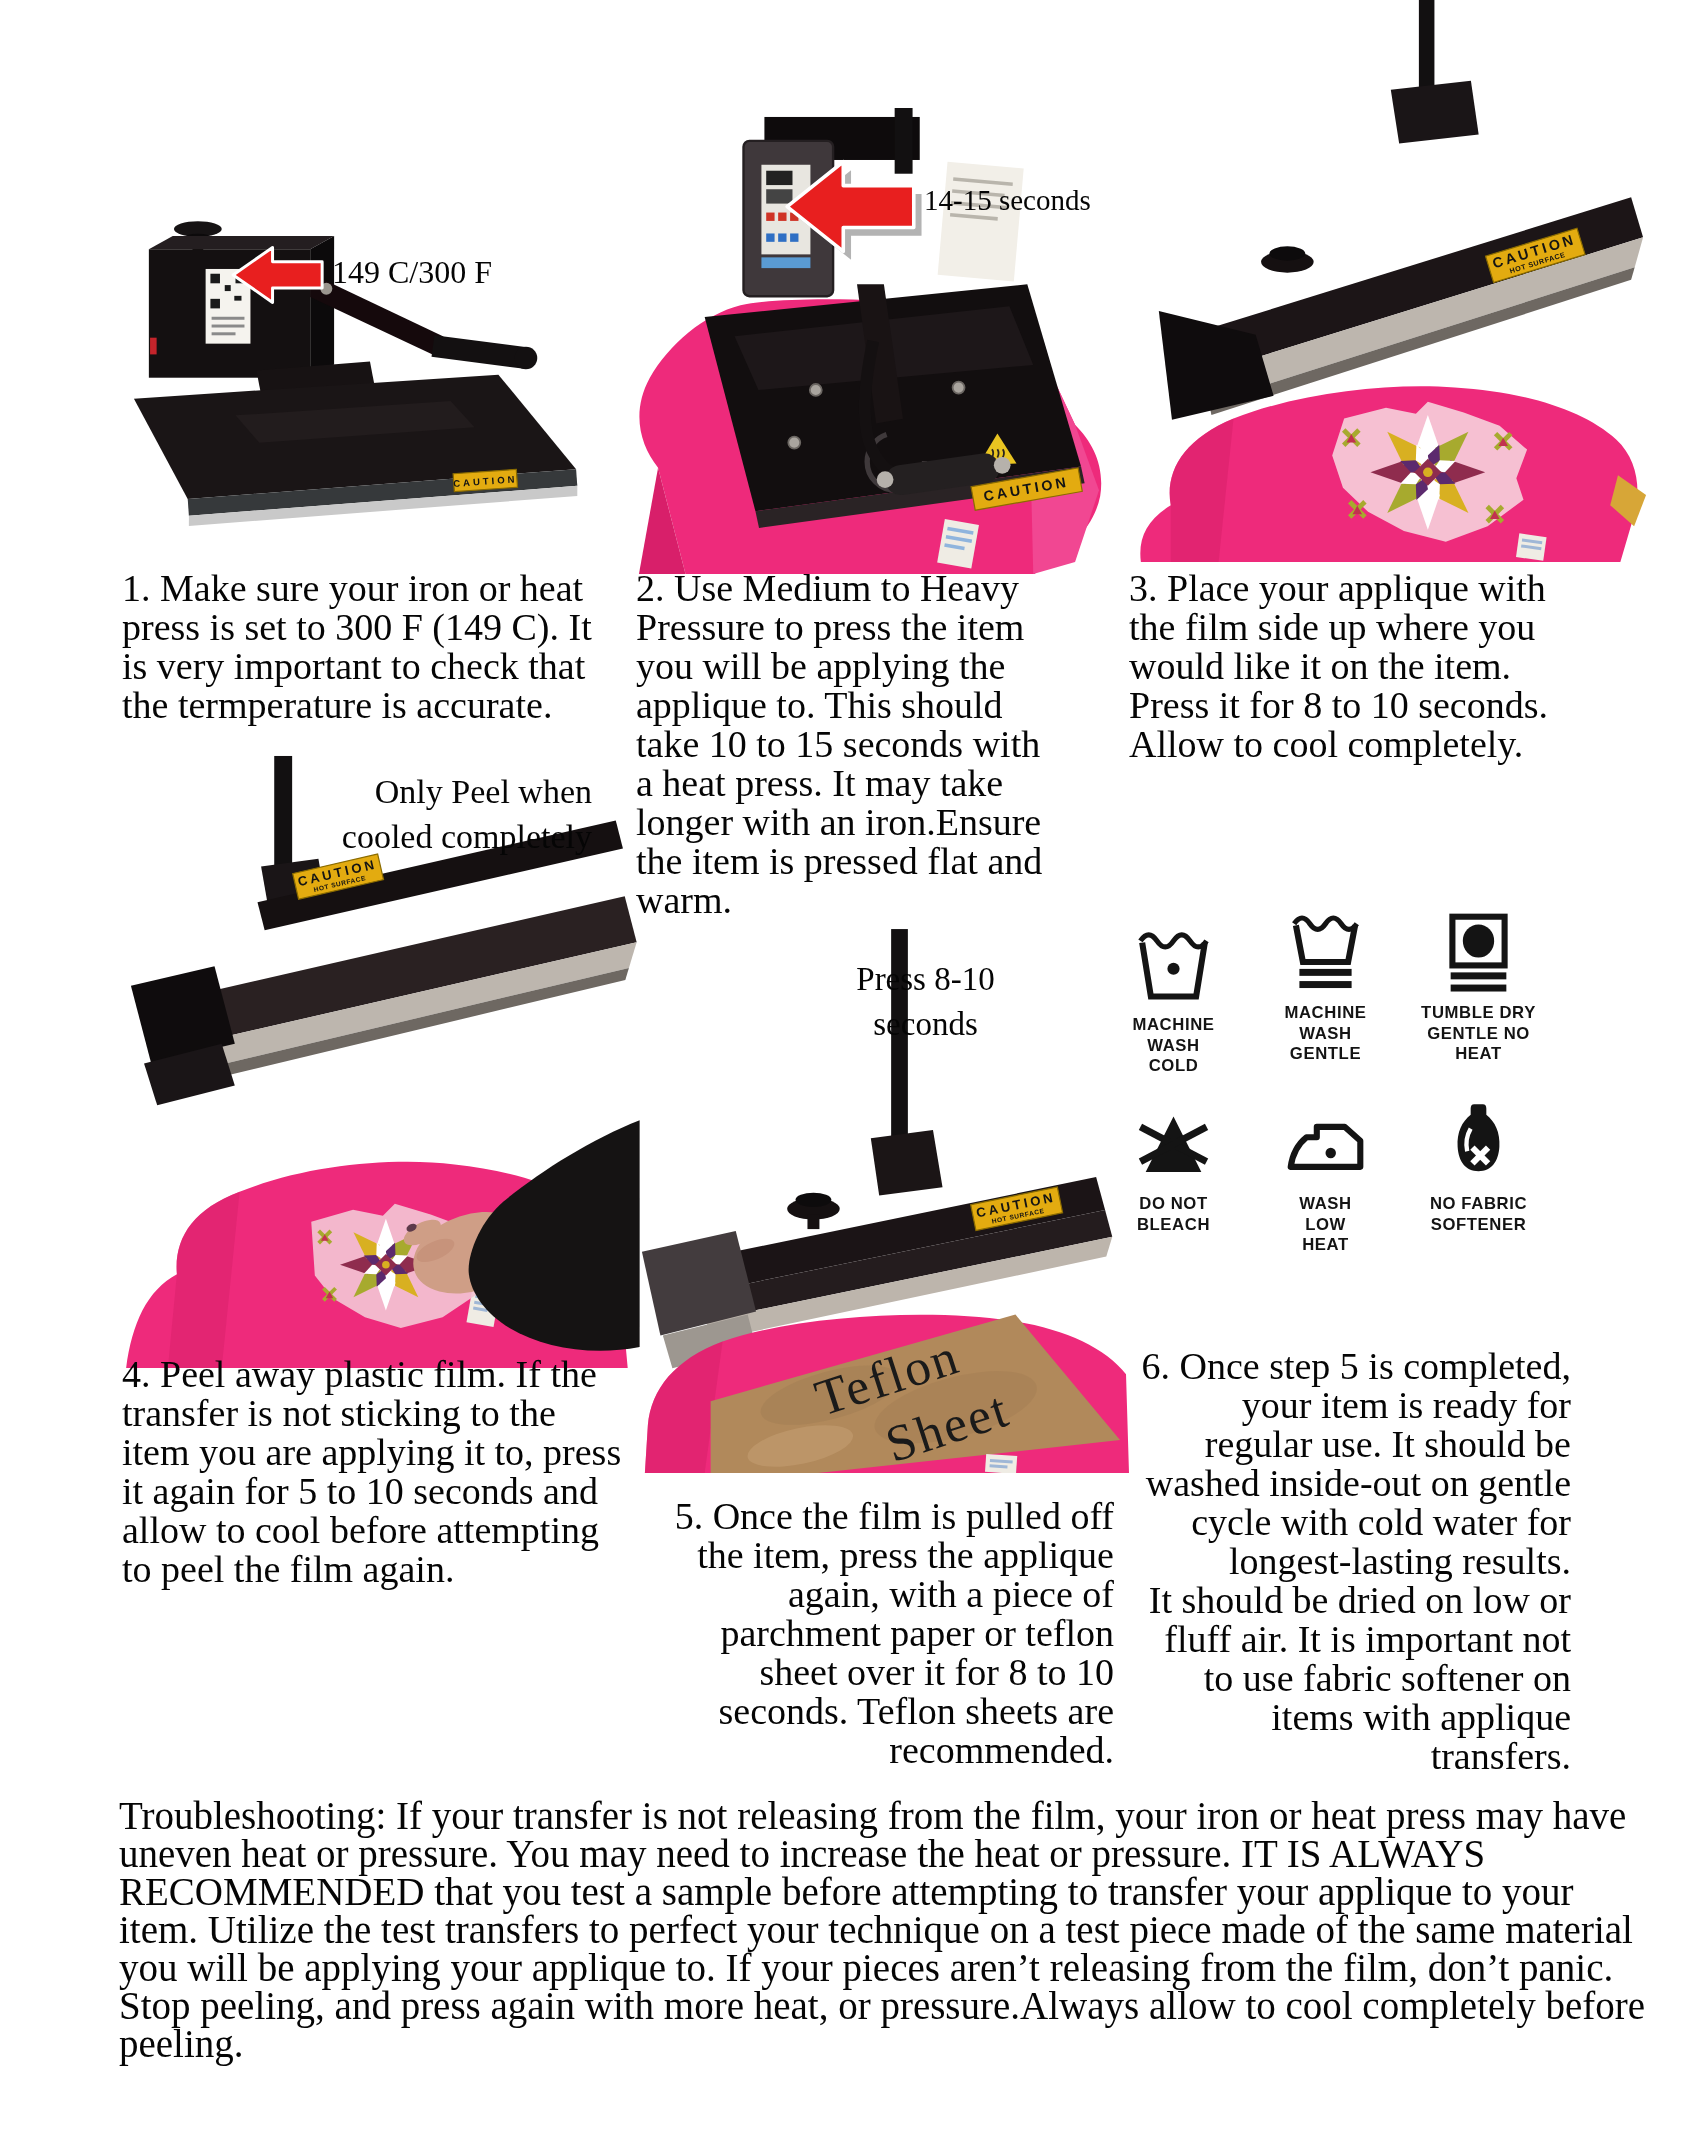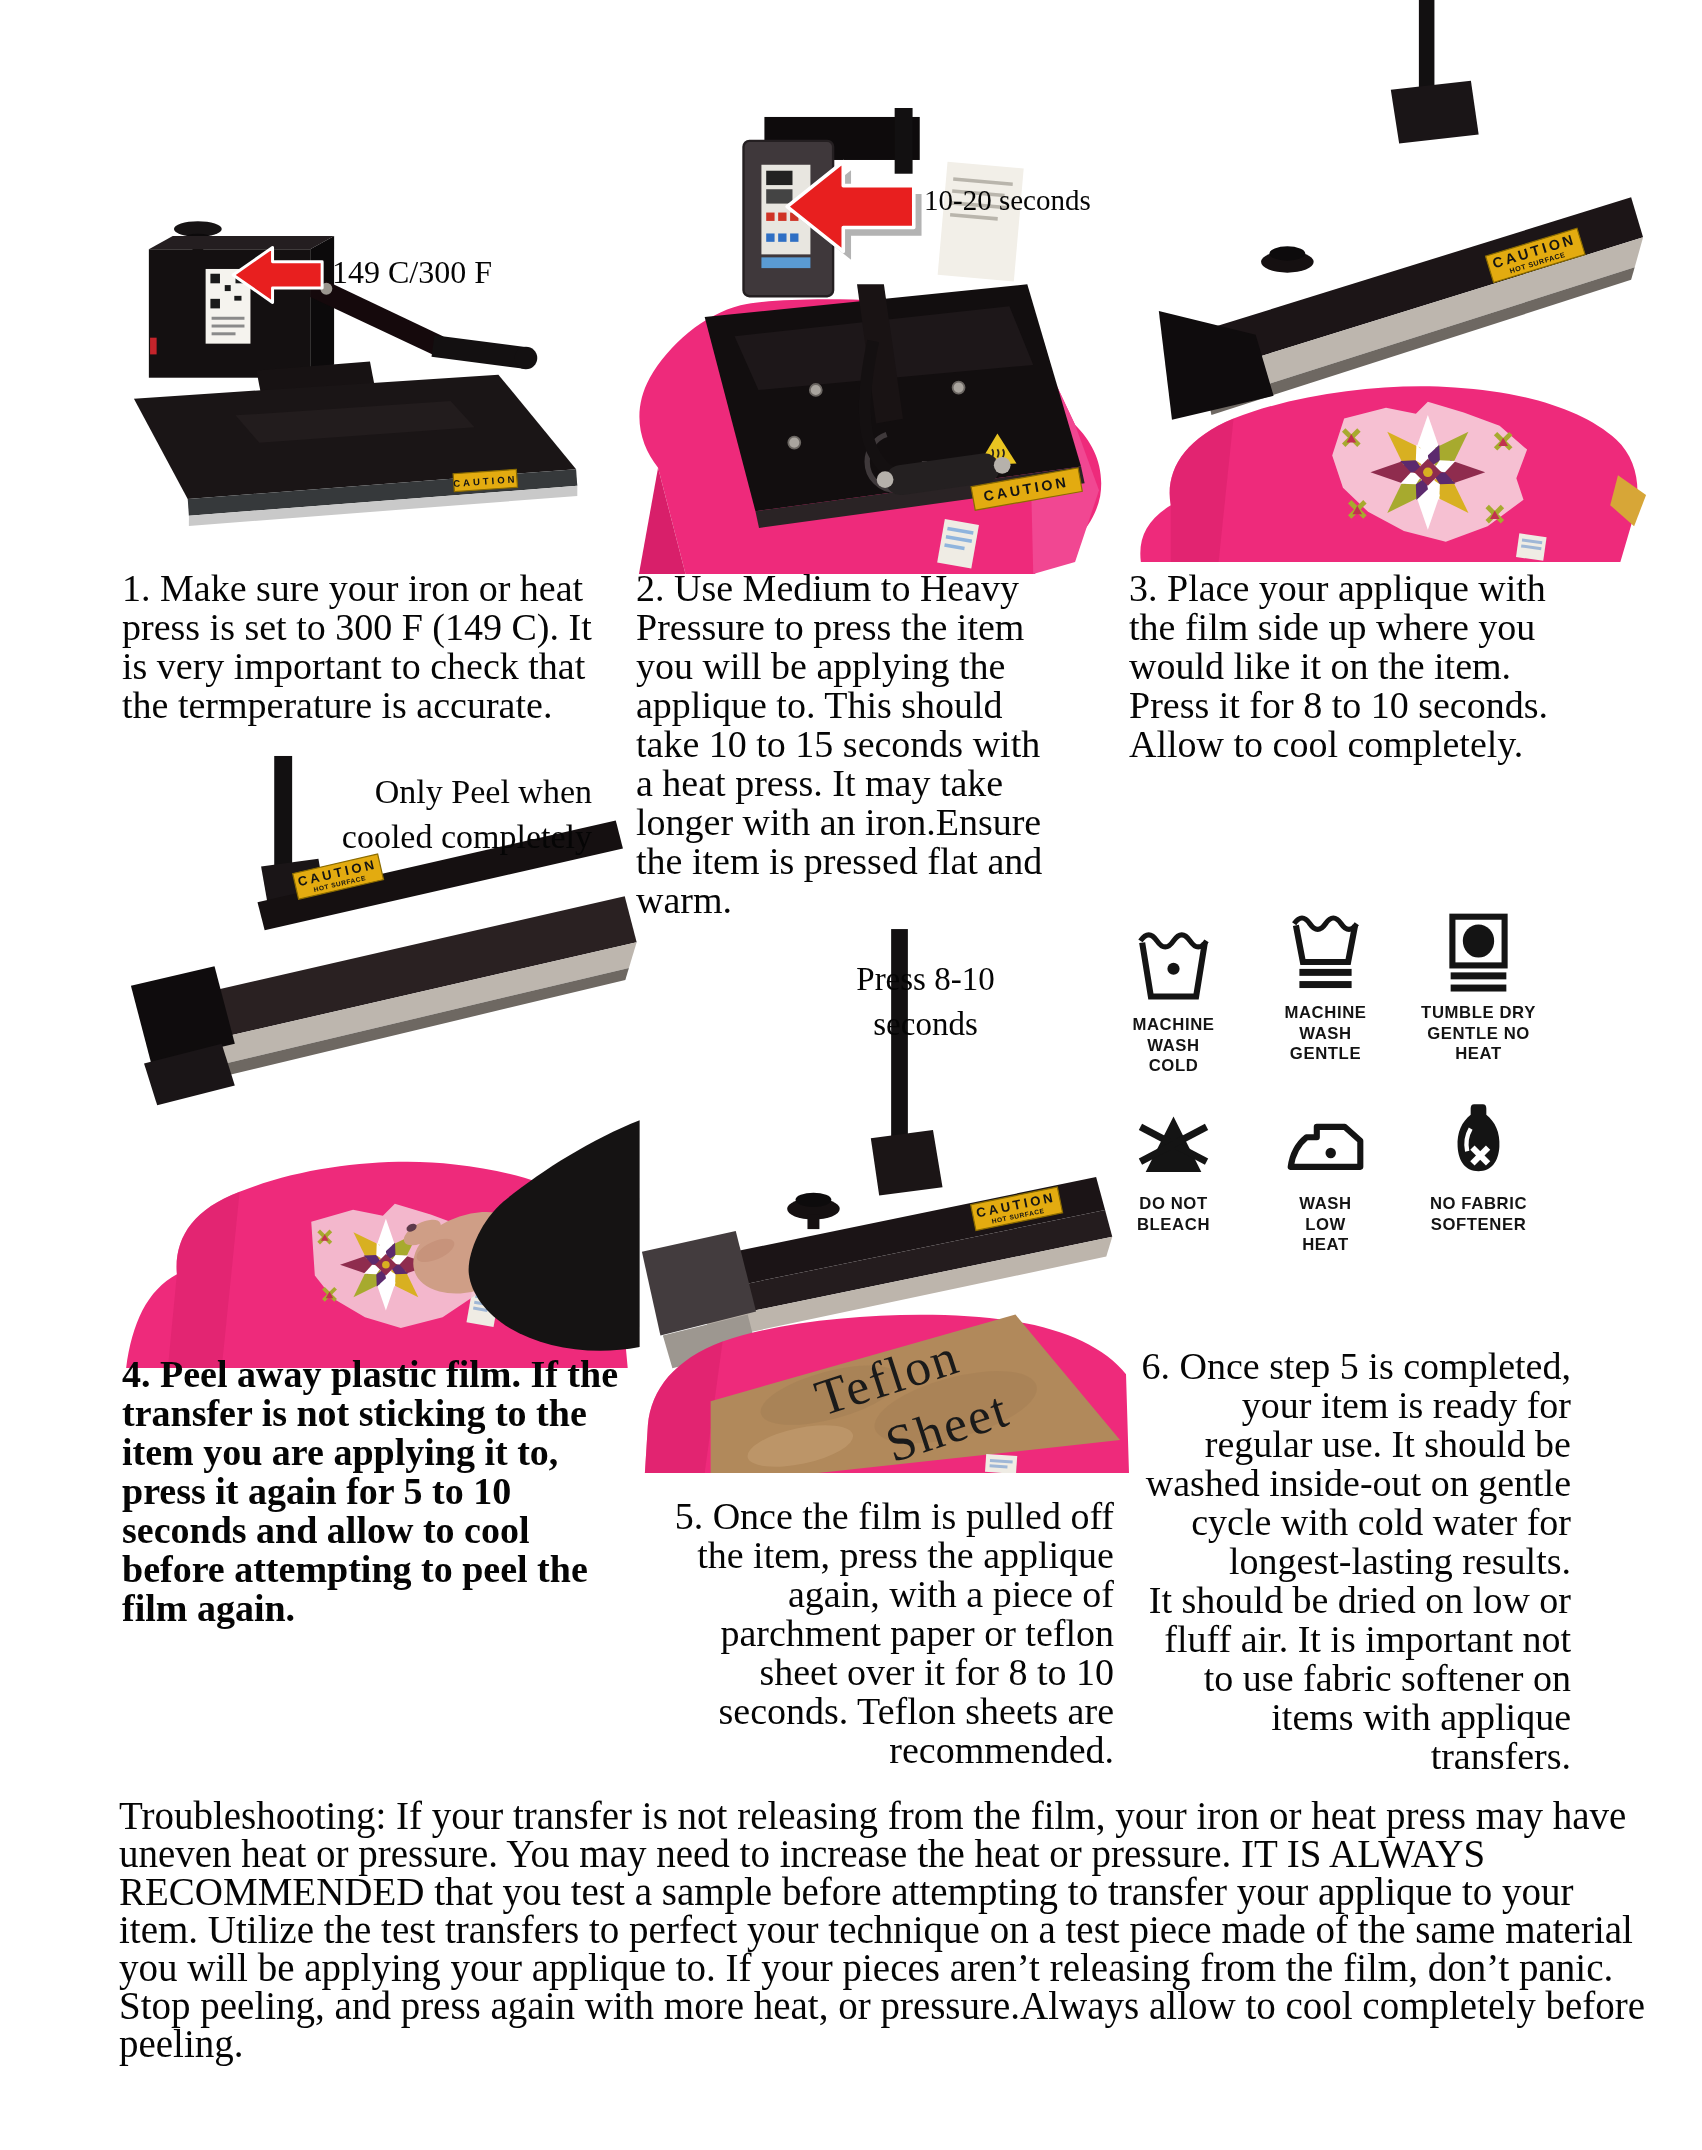--- a/index.html
+++ b/index.html
@@ -141,21 +141,21 @@
         <rect x="598" y="618" width="182" height="40" fill="#e3ab10" stroke="#8a6b00" stroke-width="2"></rect>
         <text class="caution-txt" x="688" y="646" font-size="24" text-anchor="middle" fill="#141414">CAUTION</text>
       </g>
 
       <g>
         <polygon points="13,93 107,18 107,58 225,58 225,128 107,128 107,168" fill="#8b8b8b" opacity="0.65" transform="translate(288,86)"></polygon>
         <polygon points="6,85 100,10 100,50 218,50 218,120 100,120 100,160" fill="#e81f1f" stroke="#ffffff" stroke-width="6" stroke-linejoin="round" transform="translate(282,80)"></polygon>
       </g>
     </svg>
   </figure>
-  <div class="abs annot" style="left:924px;top:179px;font-size:29px;">10-20 seconds</div>
+  <div class="abs annot" style="left:924px;top:179px;font-size:29px;">14-15 seconds</div>
 
   <figure class="abs" style="left:1105px;top:0px;width:562px;height:562px;">
     <svg width="562" height="562" viewBox="0 0 940 940">
 
       <rect x="525" y="0" width="26" height="175" fill="#121011"></rect>
       <polygon points="478,150 612,135 625,225 492,240" fill="#1a1517"></polygon>
 
       <g>
         <ellipse cx="305" cy="438" rx="44" ry="18" fill="#151011"></ellipse>
         <ellipse cx="305" cy="424" rx="30" ry="12" fill="#0d0b0c"></ellipse>
@@ -428,21 +428,21 @@
         <path d="M45 6 h10 q4 0 4 5 v7 c10 8 16 20 15 37 c-1 17 -9 28 -24 28 c-15 0 -23 -11 -24 -28 c-1 -17 5 -29 15 -37 v-7 q0 -5 4 -5 z" fill="#141414"></path>
         <path d="M41 34 q-7 12 -4 26" stroke="#ffffff" stroke-width="5" fill="none"></path>
         <line x1="43" y1="56" x2="61" y2="74" stroke="#ffffff" stroke-width="7"></line>
         <line x1="61" y1="56" x2="43" y2="74" stroke="#ffffff" stroke-width="7"></line>
       </svg>
       <div class="care-label">NO FABRIC
 SOFTENER</div>
     </div>
   </div>
 
-  <div class="abs step-text" style="left:122px;top:1355px;width:502px;font-weight:bold;">4. Peel away plastic film. If the transfer is not sticking to the item you are applying it to, press  it again for 5 to 10 seconds and allow to cool before attempting to peel the film again.</div>
+  <div class="abs step-text" style="left:122px;top:1355px;width:502px;">4. Peel away plastic film. If the transfer is not sticking to the item you are applying it to, press  it again for 5 to 10 seconds and allow to cool before attempting to peel the film again.</div>
   <div class="abs step-text" style="left:636px;top:1497px;width:478px;text-align:right;">5. Once the film is pulled off the item, press the applique again, with a piece of parchment paper or teflon sheet over it for 8 to 10 seconds. Teflon sheets are recommended.</div>
   <div class="abs step-text" style="left:1129px;top:1347px;width:442px;text-align:right;">6. Once step 5 is completed, your item is ready for regular use. It should be washed inside-out on gentle cycle with cold water for longest-lasting results.
 It should be dried on low or fluff air. It is important not to use fabric softener on items with applique transfers.</div>
 
   <div class="abs" id="troubleshooting" style="left:119px;top:1797px;width:1529px;">Troubleshooting: If your transfer is not releasing from the film, your iron or heat press may have uneven heat or pressure. You may need to increase the heat or pressure. IT IS ALWAYS RECOMMENDED that you test a sample before attempting to transfer your applique to your item. Utilize the test transfers to perfect your technique on a test piece made of the same material you will be applying your applique to. If your pieces aren’t releasing from the film, don’t panic. Stop peeling, and press again with more heat, or pressure.Always allow to cool completely before peeling.</div>
 
 </div>
 
 
 </body></html>

